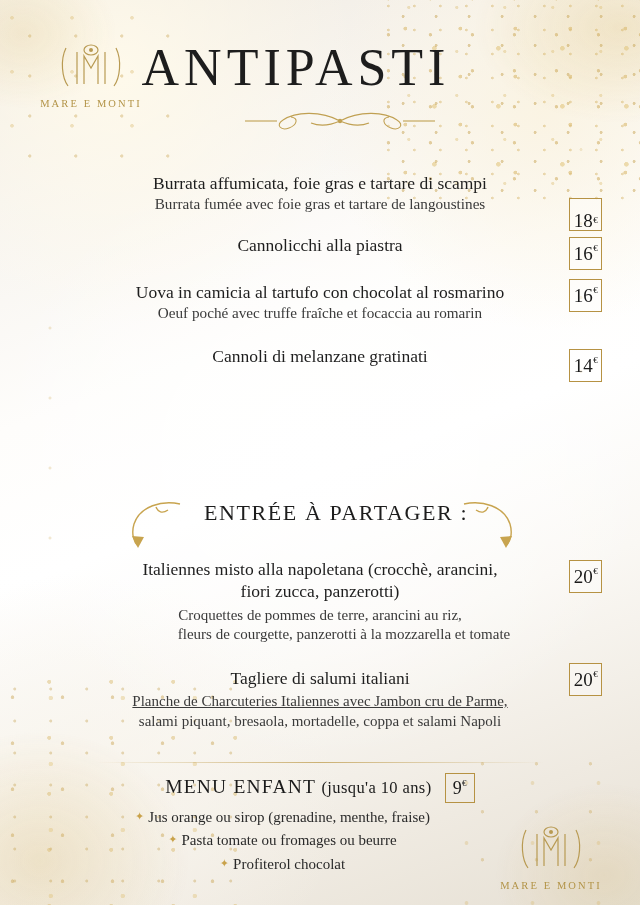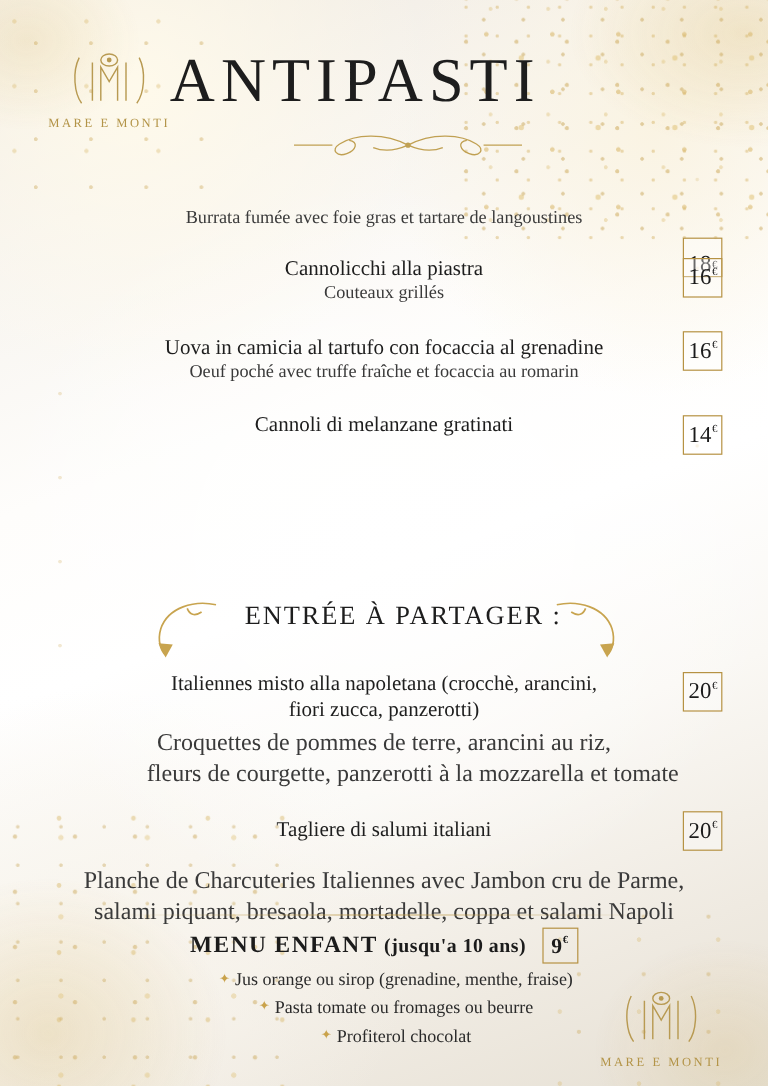--- a/index.html
+++ b/index.html
@@ -165,21 +165,21 @@
     line-height: 1.28;
     padding: 0 74px;
   }
   .dish-fr {
     font-size: 15.2px;
     color: #3a3a3a;
     line-height: 1.3;
     padding: 0 30px;
   }
   .dish-fr.small {
-    font-size: 20px;
+    font-size: 15px;
   }
 
   
   .price-box {
     position: absolute;
     right: 38px;
     width: 33px;
     height: 33px;
     border: 1.2px solid #b69243;
     box-sizing: border-box;
@@ -250,21 +250,21 @@
     margin-left: 8px;
     position: relative;
     top: -1px;
   }
   #kids-price .amount { font-size: 18px; }
   #kids-price .cur { font-size: 9px; position: relative; top: -5px; }
 
   .kids-list {
     position: absolute;
     left: 0;
-    width: 640px;
+    width: 545px;
     text-align: center;
     list-style: none;
     margin: 0;
     padding: 0;
   }
   .kids-list li {
     font-size: 15px;
     color: #2a2a2a;
     line-height: 1.55;
     text-align: center;
@@ -320,38 +320,38 @@
         <path d="M20 13 L52 13"></path>
         <path d="M178 13 L210 13"></path>
       </g>
       <circle cx="115" cy="13" r="2.2" fill="#c0a052"></circle>
     </svg>
   </div>
 
   <div class="section" style="top:172px;">
 
     <div class="dish" style="margin-bottom:20px;">
+      <div class="dish-it">Burrata affumicata, foie gras e tartare di scampi</div>
       <div class="dish-fr">Burrata fumée avec foie gras et tartare de langoustines</div>
       <div class="price-box" style="top:26px;align-items:flex-end;">
         <span class="amount">18</span>
           <span class="cur">€</span>
       </div>
     </div>
 
     <div class="dish" style="margin-bottom:24px;">
       <div class="dish-it">Cannolicchi alla piastra</div>
-      <div class="dish-fr">Couteaux grillés</div>
       <div class="price-box" style="top:3px;">
         <span class="amount">16</span>
           <span class="cur">€</span>
       </div>
     </div>
 
     <div class="dish" style="margin-bottom:22px;">
-      <div class="dish-it">Uova in camicia al tartufo con focaccia al grenadine</div>
+      <div class="dish-it">Uova in camicia al tartufo con chocolat al rosmarino</div>
       <div class="dish-fr">Oeuf poché avec truffe fraîche et focaccia au romarin</div>
       <div class="price-box" style="top:-2px;">
         <span class="amount">16</span>
           <span class="cur">€</span>
       </div>
     </div>
 
     <div class="dish">
       <div class="dish-it">Cannoli di melanzane gratinati</div>
       <div class="price-box" style="top:4px;">
@@ -390,32 +390,32 @@
       <div class="dish-fr small" style="margin-top:3px;">Croquettes de pommes de terre, arancini au riz,</div>
       <div class="dish-fr small" style="padding:0 46px;margin-left:48px;">fleurs de courgette,  panzerotti à la mozzarella et tomate</div>
       <div class="price-box" style="top:2px;">
         <span class="amount">20</span>
           <span class="cur">€</span>
       </div>
     </div>
 
     <div class="dish">
       <div class="dish-it">Tagliere di salumi italiani</div>
-      <div class="dish-fr small" style="padding:0 40px; margin-top:19px;">Planche de Charcuteries Italiennes avec Jambon cru de Parme,</div>
+      <div class="dish-fr small" style="padding:0 40px; margin-top:3px;text-decoration:underline;">Planche de Charcuteries Italiennes avec Jambon cru de Parme,</div>
       <div class="dish-fr small" style="padding:0 40px;">salami piquant, bresaola, mortadelle, coppa et salami Napoli</div>
       <div class="price-box" style="top:-4px;">
         <span class="amount">20</span>
           <span class="cur">€</span>
       </div>
     </div>
   </div>
 
   <div id="kids-divider" style="top:762px;"></div>
 
-  <div id="kids-title-row" style="top:774px;font-weight:bold;">
+  <div id="kids-title-row" style="top:774px;">
     <span class="kids-main">MENU ENFANT</span>
     <span class="kids-age">(jusqu'a 10 ans)</span>
     <span id="kids-price">
       <span class="amount">9</span>
         <span class="cur">€</span>
     </span>
   </div>
 
   <ul class="kids-list" style="top:806px;">
     <li><span class="kids-inner"><span class="star">✦</span><span>Jus orange ou sirop (grenadine, menthe, fraise)</span></span></li>

